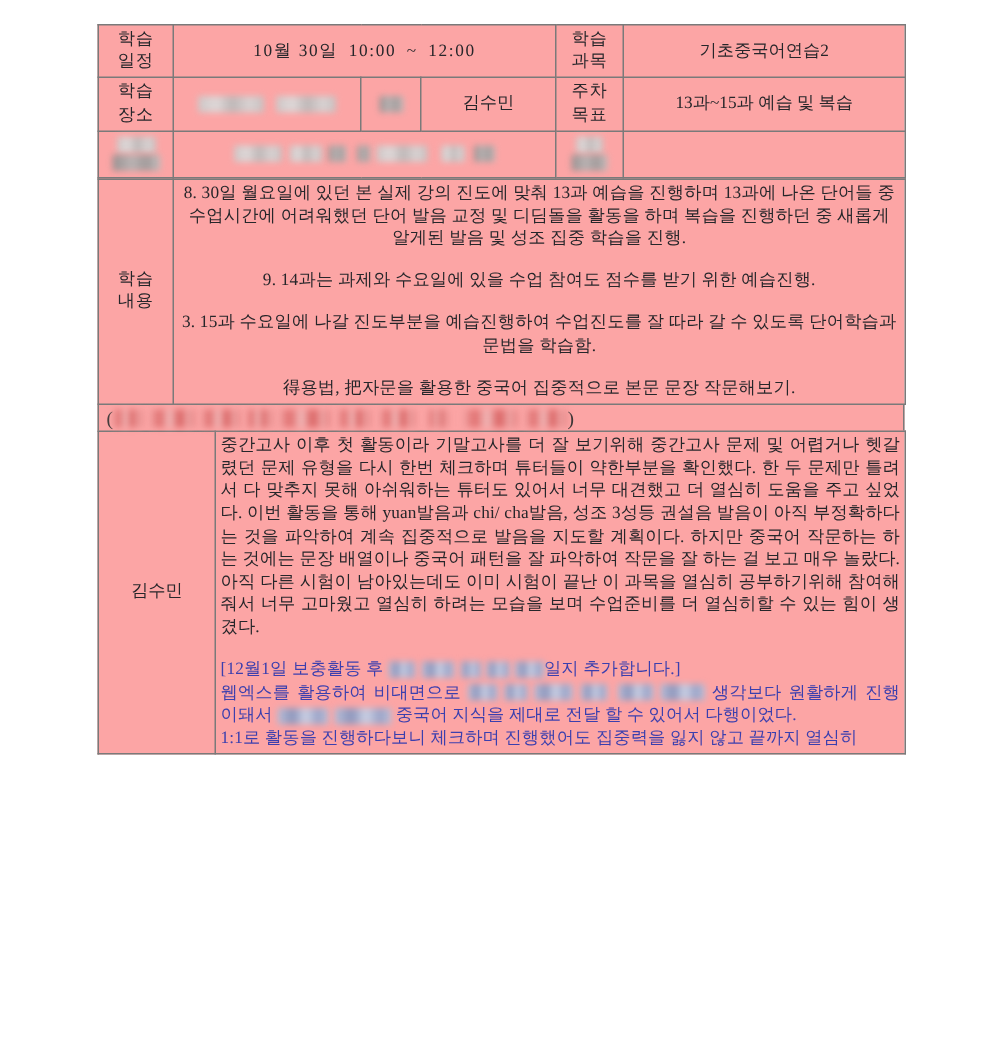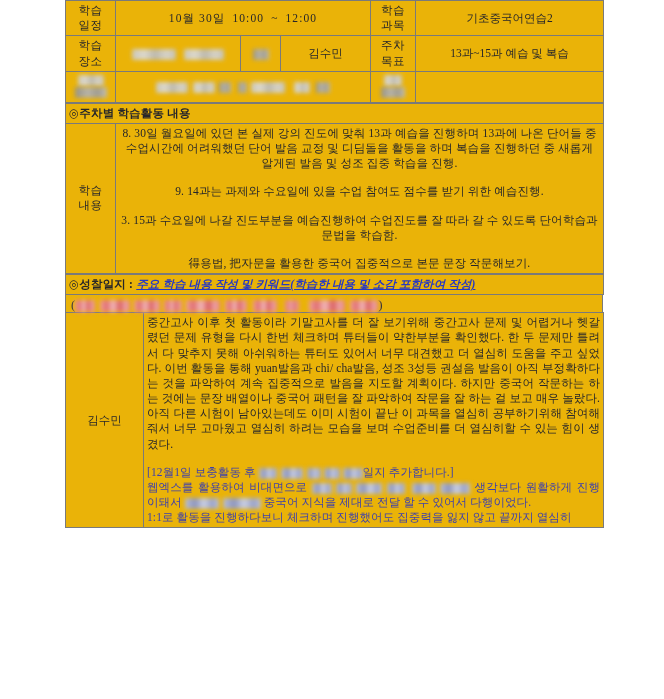--- a/index.html
+++ b/index.html
@@ -6,23 +6,23 @@
   body{
     width:664px;height:699px;
     background:#ffffff;
     font-family:"Liberation Serif","DejaVu Serif",serif;
     color:#2a2a2a;
     overflow:hidden;
     position:relative;
   }
   .page{
     position:absolute;
-    left:65px; top:0px;
+    left:65px; top:16px;
     width:538px;
-    background:#eab308;
+    background:#fca5a5;
   }
   table.doc{
     border-collapse:collapse;
     width:538px;
     table-layout:fixed;
   }
   table.doc td{
     border:1px solid #7a7a7a;
     padding:2px 3px;
     vertical-align:middle;
@@ -186,62 +186,46 @@
       </tr>
     </tbody>
   </table>
 
   <table class="doc">
     <colgroup>
         <col style="width:50px">
         <col style="width:488px">
       </colgroup>
     <tbody>
-      <tr class="sec-row">
-        <td colspan="2" class="sec-title">◎주차별 학습활동 내용</td>
-      </tr>
       <tr>
         <td class="lbl">
           <span class="l1">학습</span>
           <span class="l2">내용</span>
         </td>
         <td class="content-cell">
           <p>8. 30일 월요일에 있던 본 실제 강의 진도에 맞춰 13과 예습을 진행하며 13과에 나온 단어들 중 수업시간에 어려워했던 단어 발음 교정 및 디딤돌을 활동을 하며 복습을 진행하던 중 새롭게 알게된 발음 및 성조 집중 학습을 진행.</p>
           <p>9. 14과는 과제와 수요일에 있을 수업 참여도 점수를 받기 위한 예습진행.</p>
           <p>3. 15과 수요일에 나갈 진도부분을 예습진행하여 수업진도를 잘 따라 갈 수 있도록 단어학습과 문법을 학습함.</p>
           <p>得용법, 把자문을 활용한 중국어 집중적으로 본문 문장 작문해보기.</p>
         </td>
       </tr>
     </tbody>
   </table>
+
+
+  <div style="position:relative;width:538px;border-left:1px solid #7a7a7a;border-right:1px solid #7a7a7a;box-sizing:border-box;padding:0 5px;height:17px;">
+    <span class="paren">(</span><span class="redact-red" style="width:20px"></span><span style="display:inline-block;width:5px"></span><span class="redact-red" style="width:30px"></span><span style="display:inline-block;width:4px"></span><span class="redact-red" style="width:26px"></span><span style="display:inline-block;width:4px"></span><span class="redact-red" style="width:18px"></span><span style="display:inline-block;width:4px"></span><span class="redact-red" style="width:34px"></span><span style="display:inline-block;width:5px"></span><span class="redact-red" style="width:22px"></span><span style="display:inline-block;width:6px"></span><span class="redact-red" style="width:24px"></span><span style="display:inline-block;width:8px"></span><span class="redact-red" style="width:14px"></span><span style="display:inline-block;width:10px"></span><span class="redact-red" style="width:36px"></span><span style="display:inline-block;width:5px"></span><span class="redact-red" style="width:28px"></span><span class="paren">)</span>
+  </div>
 
   <table class="doc">
     <colgroup>
         <col style="width:78px">
         <col style="width:460px">
       </colgroup>
     <tbody>
-      <tr class="sec-row">
-        <td colspan="2">
-          <span class="sec-title">◎성찰일지 : </span><span class="sec-sub">주요 학습 내용 작성 및 키워드(학습한 내용 및 소감 포함하여 작성)</span>
-        </td>
-      </tr>
-    </tbody>
-  </table>
-
-  <div style="position:relative;width:538px;border-left:1px solid #7a7a7a;border-right:1px solid #7a7a7a;box-sizing:border-box;padding:0 5px;height:17px;">
-    <span class="paren">(</span><span class="redact-red" style="width:20px"></span><span style="display:inline-block;width:5px"></span><span class="redact-red" style="width:30px"></span><span style="display:inline-block;width:4px"></span><span class="redact-red" style="width:26px"></span><span style="display:inline-block;width:4px"></span><span class="redact-red" style="width:18px"></span><span style="display:inline-block;width:4px"></span><span class="redact-red" style="width:34px"></span><span style="display:inline-block;width:5px"></span><span class="redact-red" style="width:22px"></span><span style="display:inline-block;width:6px"></span><span class="redact-red" style="width:24px"></span><span style="display:inline-block;width:8px"></span><span class="redact-red" style="width:14px"></span><span style="display:inline-block;width:10px"></span><span class="redact-red" style="width:36px"></span><span style="display:inline-block;width:5px"></span><span class="redact-red" style="width:28px"></span><span class="paren">)</span>
-  </div>
-
-  <table class="doc">
-    <colgroup>
-        <col style="width:78px">
-        <col style="width:460px">
-      </colgroup>
-    <tbody>
       <tr>
         <td class="refl-name">김수민</td>
         <td class="refl-cell">
           <p>중간고사 이후 첫 활동이라 기말고사를 더 잘 보기위해  중간고사 문제 및 어렵거나 헷갈렸던 문제 유형을 다시 한번 체크하며 튜터들이 약한부분을 확인했다. 한 두 문제만 틀려서 다 맞추지 못해 아쉬워하는 튜터도 있어서 너무 대견했고 더 열심히 도움을 주고 싶었다. 이번 활동을 통해 yuan발음과 chi/ cha발음, 성조 3성등 권설음 발음이 아직 부정확하다는 것을 파악하여 계속 집중적으로 발음을 지도할 계획이다. 하지만 중국어 작문하는 하는 것에는 문장 배열이나 중국어 패턴을 잘 파악하여 작문을 잘 하는 걸 보고 매우 놀랐다. 아직 다른 시험이 남아있는데도 이미 시험이 끝난 이 과목을 열심히 공부하기위해 참여해줘서 너무 고마웠고 열심히 하려는 모습을 보며 수업준비를 더 열심히할 수 있는 힘이 생겼다.</p>
 
           <p class="gap-top blue-block">
             <span>[12월1일 보충활동 후 </span><span class="redact-blue" style="width:18px"></span><span style="display:inline-block;width:4px"></span><span class="redact-blue" style="width:22px"></span><span style="display:inline-block;width:4px"></span><span class="redact-blue" style="width:14px"></span><span style="display:inline-block;width:3px"></span><span class="redact-blue" style="width:16px"></span><span style="display:inline-block;width:3px"></span><span class="redact-blue" style="width:20px"></span><span>일지 추가합니다.]</span>
           </p>
 
           <p class="blue-block">

